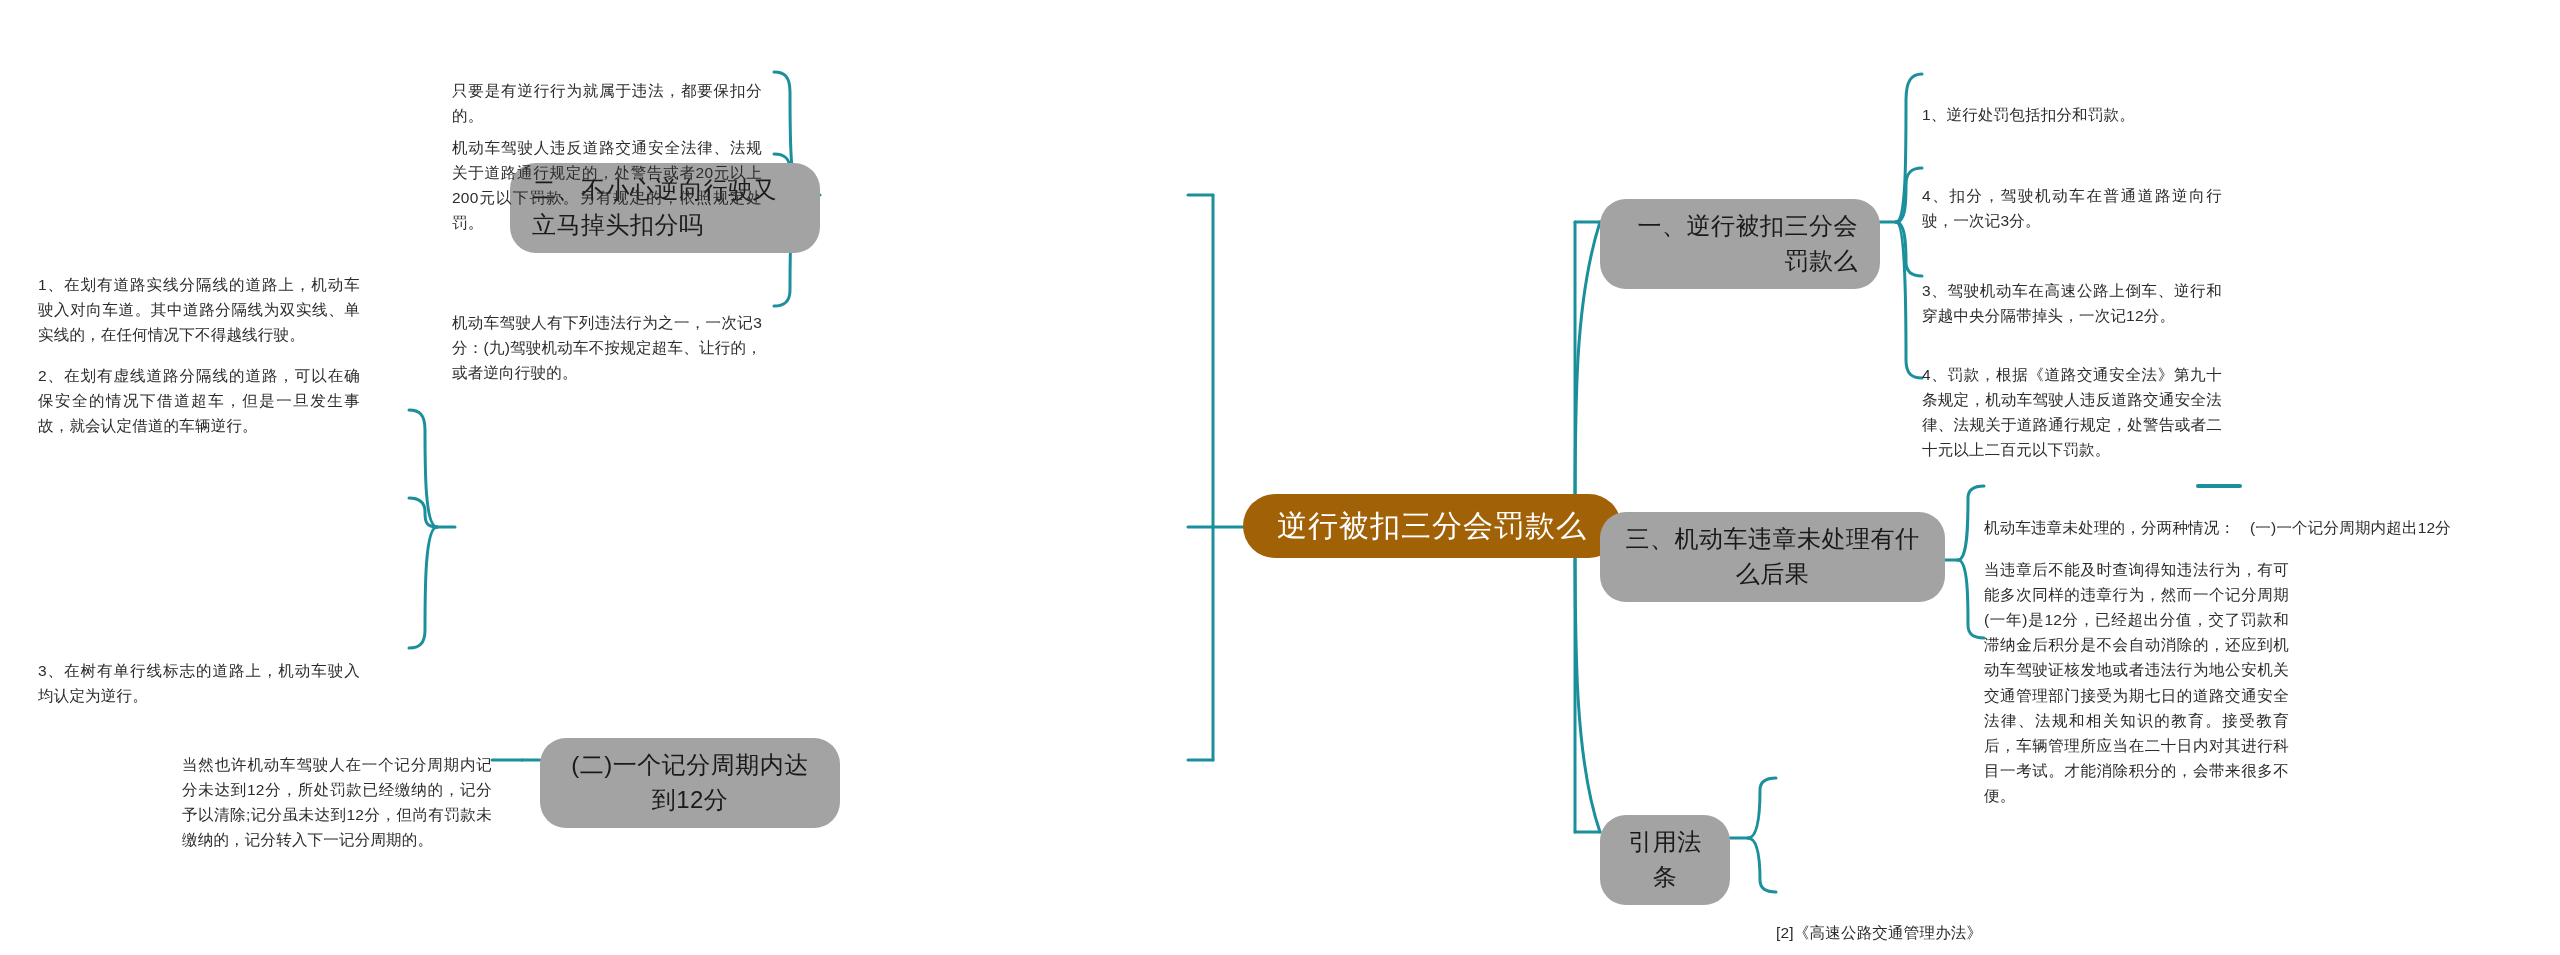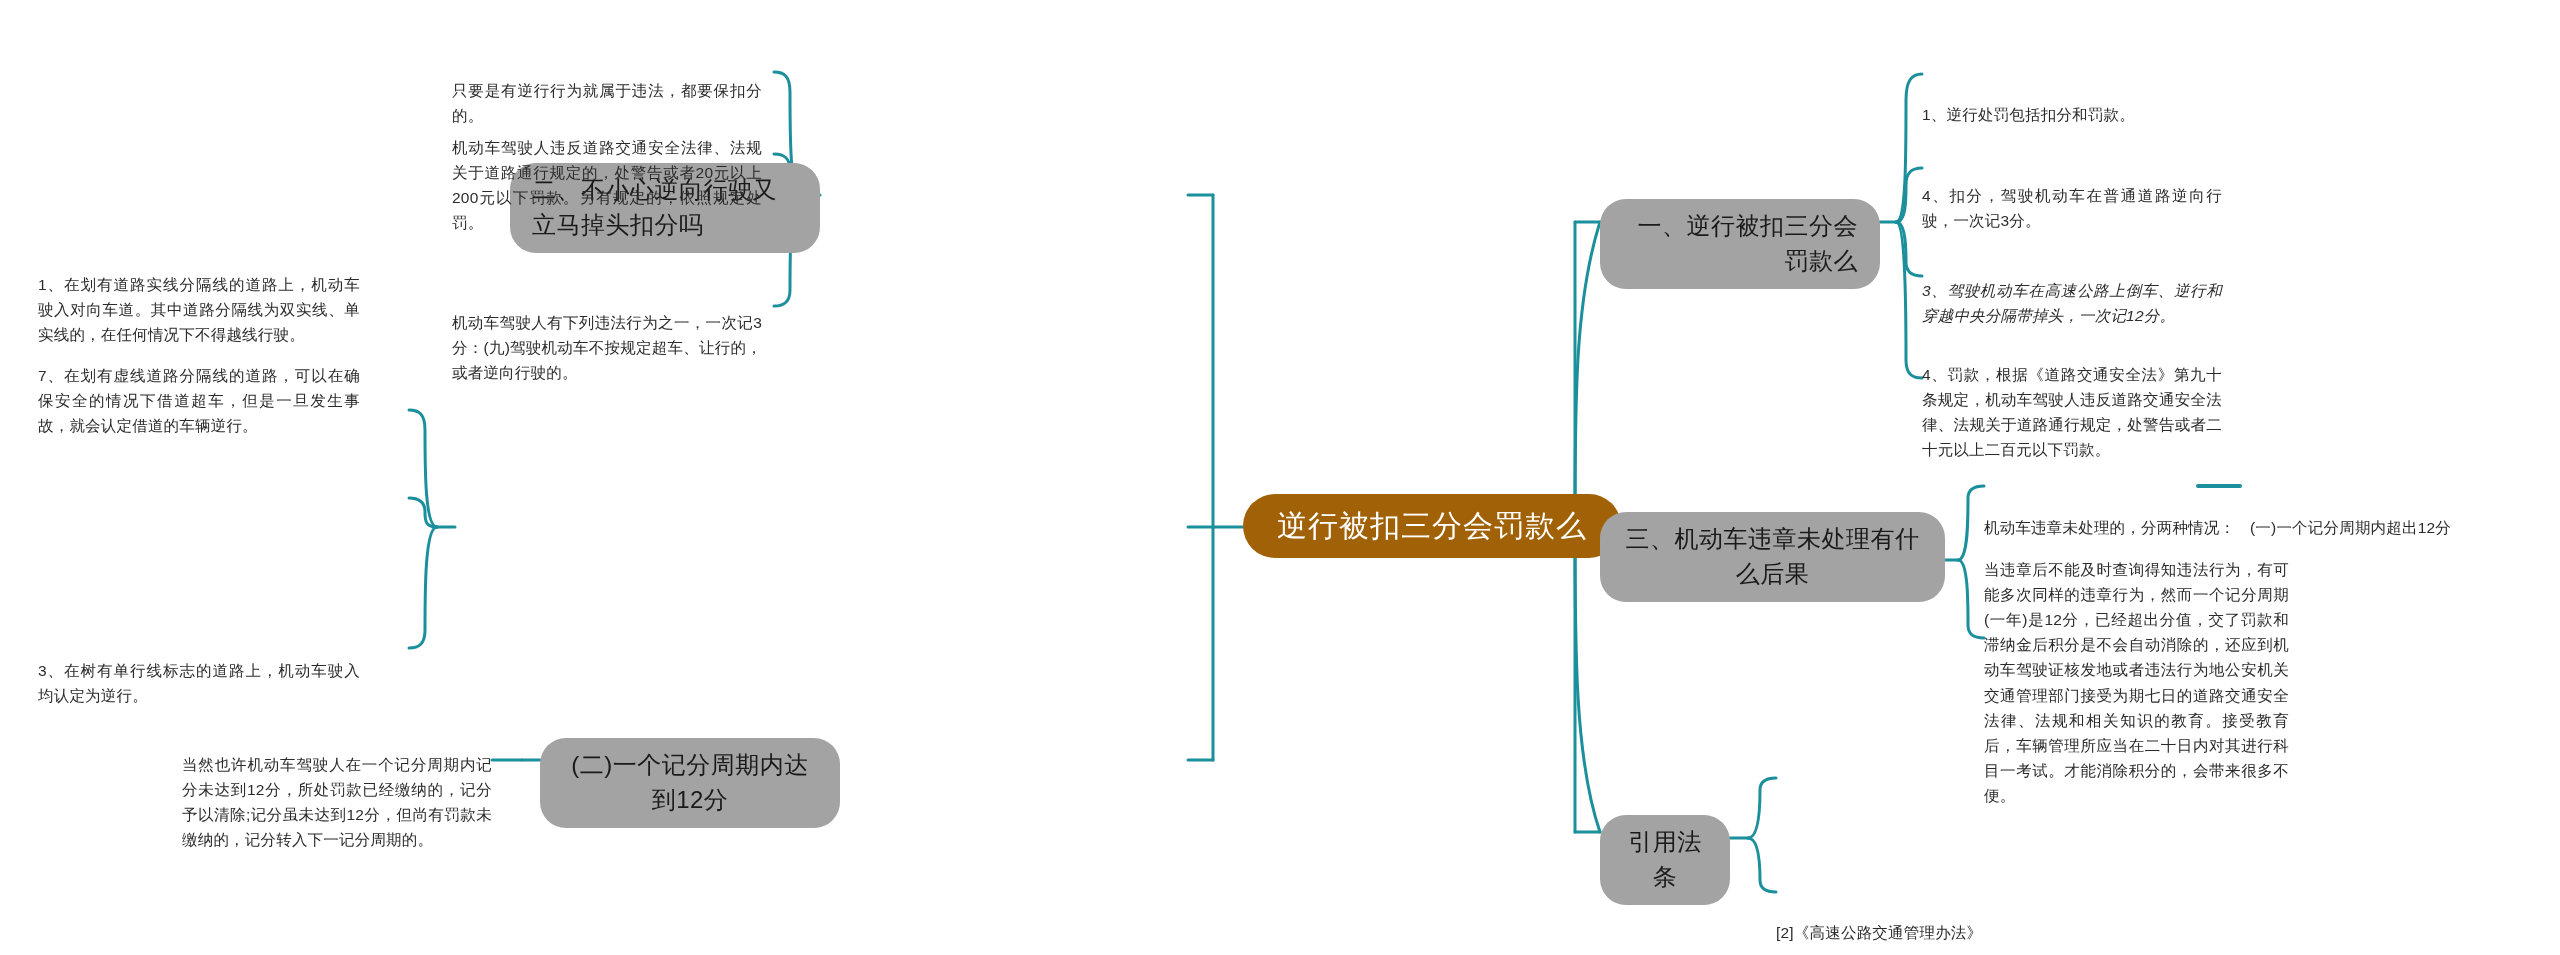--- a/index.html
+++ b/index.html
@@ -125,36 +125,36 @@
   </svg>
 
   <div class="node root-node" style="left:1243px; top:494px;">逆行被扣三分会罚款么</div>
 
   <div class="node branch-node" style="left:1600px; top:199px; width:280px; text-align:right;">一、逆行被扣三分会罚款么</div>
 
   <div class="node leaf-node" style="left:1922px; top:62px; width:300px;">1、逆行处罚包括扣分和罚款。</div>
 
   <div class="node leaf-node" style="left:1922px; top:143px; width:300px;">4、扣分，驾驶机动车在普通道路逆向行驶，一次记3分。</div>
 
-  <div class="node leaf-node" style="left:1922px; top:238px; width:300px;font-style:italic;">3、驾驶机动车在高速公路上倒车、逆行和穿越中央分隔带掉头，一次记12分。</div>
+  <div class="node leaf-node" style="left:1922px; top:238px; width:300px;">3、驾驶机动车在高速公路上倒车、逆行和穿越中央分隔带掉头，一次记12分。</div>
 
   <div class="node leaf-node" style="left:1922px; top:322px; width:300px;">4、罚款，根据《道路交通安全法》第九十条规定，机动车驾驶人违反道路交通安全法律、法规关于道路通行规定，处警告或者二十元以上二百元以下罚款。</div>
 
   <div class="node branch-node two-line" style="left:510px; top:163px; width:310px;">二、不小心逆向行驶又立马掉头扣分吗</div>
 
   <div class="node leaf-node" style="left:452px; top:38px; width:310px;">只要是有逆行行为就属于违法，都要保扣分的。</div>
 
   <div class="node leaf-node" style="left:452px; top:95px; width:310px;">机动车驾驶人违反道路交通安全法律、法规关于道路通行规定的，处警告或者20元以上200元以下罚款。另有规定的，依照规定处罚。</div>
 
   <div class="node leaf-node" style="left:452px; top:270px; width:310px;">机动车驾驶人有下列违法行为之一，一次记3分：(九)驾驶机动车不按规定超车、让行的，或者逆向行驶的。</div>
 
 
   <div class="node leaf-node" style="left:38px; top:232px; width:322px;">1、在划有道路实线分隔线的道路上，机动车驶入对向车道。其中道路分隔线为双实线、单实线的，在任何情况下不得越线行驶。</div>
 
-  <div class="node leaf-node" style="left:38px; top:323px; width:322px;">7、在划有虚线道路分隔线的道路，可以在确保安全的情况下借道超车，但是一旦发生事故，就会认定借道的车辆逆行。</div>
+  <div class="node leaf-node" style="left:38px; top:323px; width:322px;">2、在划有虚线道路分隔线的道路，可以在确保安全的情况下借道超车，但是一旦发生事故，就会认定借道的车辆逆行。</div>
 
   <div class="node leaf-node" style="left:38px; top:618px; width:322px;">3、在树有单行线标志的道路上，机动车驶入均认定为逆行。</div>
 
   <div class="node branch-node" style="left:1600px; top:512px; width:345px; text-align:center;">三、机动车违章未处理有什么后果</div>
 
   <div class="node leaf-node nowrap" style="left:1984px; top:475px;">机动车违章未处理的，分两种情况：</div>
 
   <div class="node leaf-node nowrap" style="left:2250px; top:475px;">(一)一个记分周期内超出12分</div>
 
   <div class="node leaf-node" style="left:1984px; top:517px; width:305px;">当违章后不能及时查询得知违法行为，有可能多次同样的违章行为，然而一个记分周期(一年)是12分，已经超出分值，交了罚款和滞纳金后积分是不会自动消除的，还应到机动车驾驶证核发地或者违法行为地公安机关交通管理部门接受为期七日的道路交通安全法律、法规和相关知识的教育。接受教育后，车辆管理所应当在二十日内对其进行科目一考试。才能消除积分的，会带来很多不便。</div>

